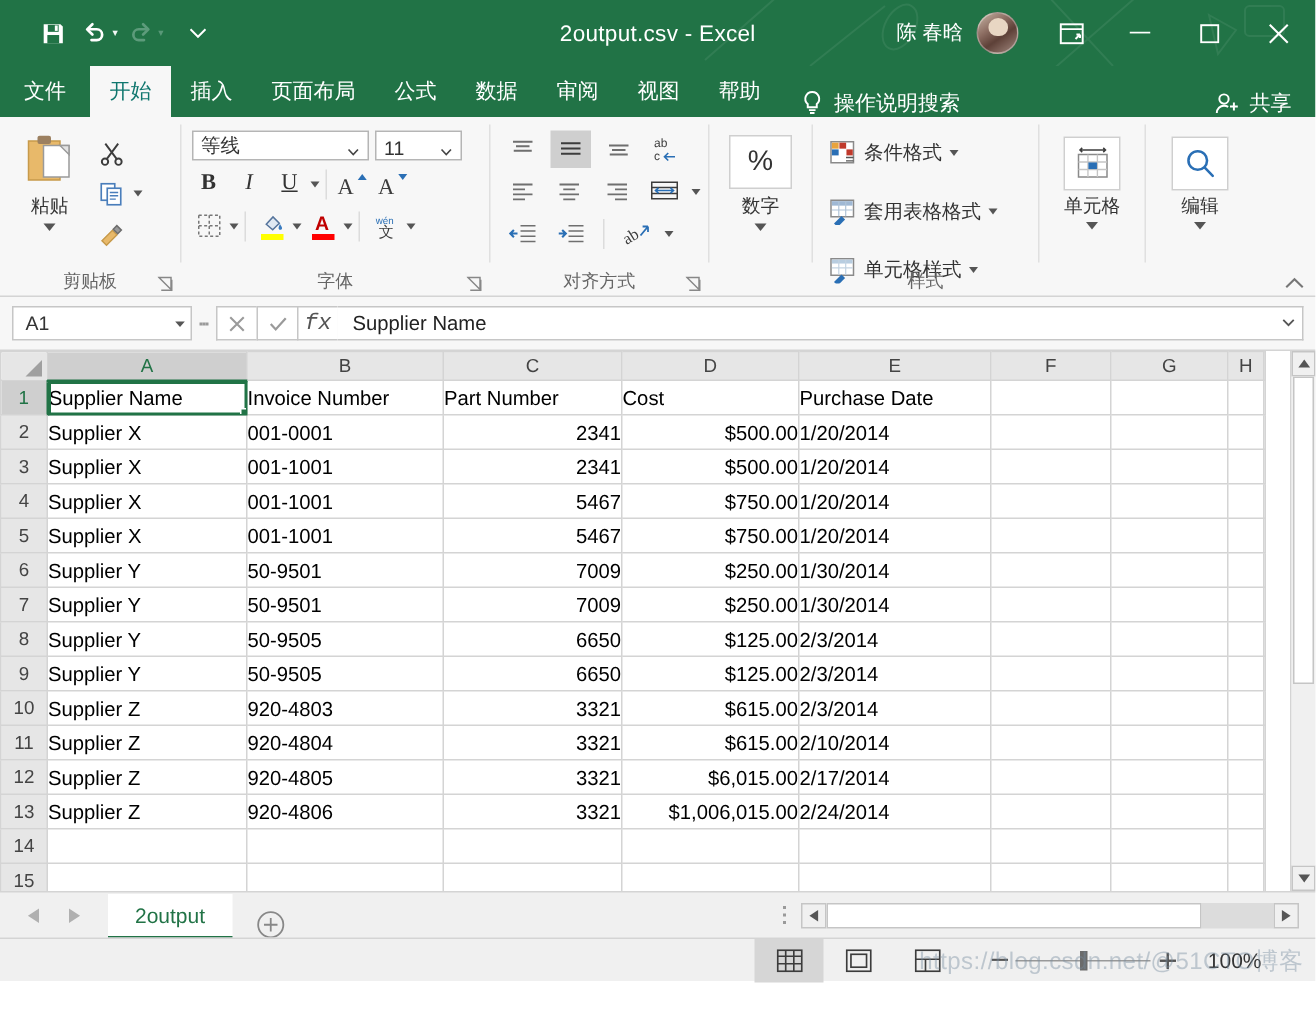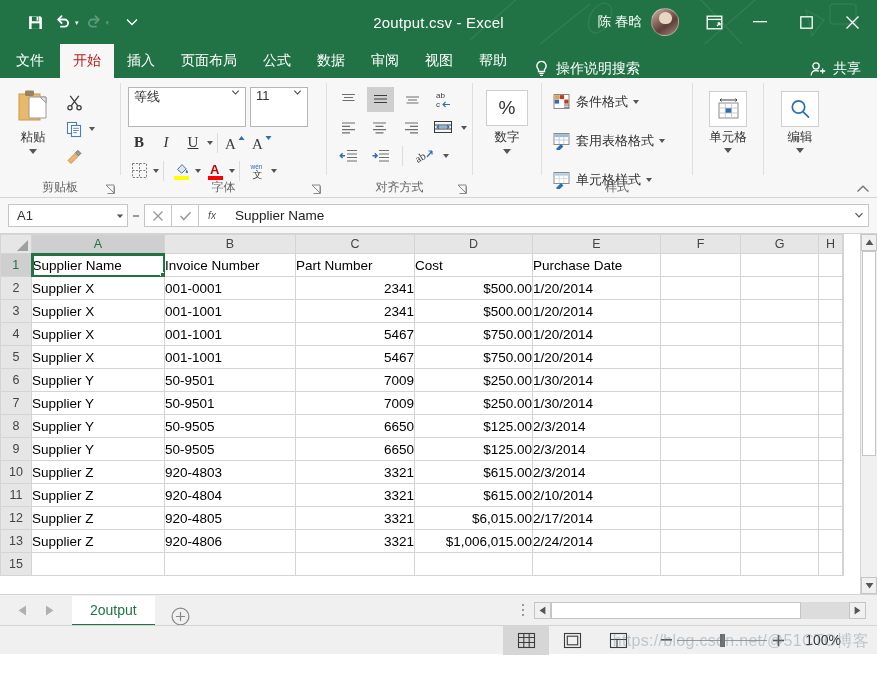--- a/index.html
+++ b/index.html
@@ -48,21 +48,21 @@
 
   
   .tabbar {
     height: 34px; background: #217346; display: flex; align-items: flex-end;
     position: relative; overflow: hidden;
   }
   .tab {
     font-size: 14px; color: #fff; padding: 0 13px; height: 34px;
     display: flex; align-items: center; white-space: nowrap; z-index: 2;
   }
-  .tab.active { background: #f7f7f7; color: #b91c1c; }
+  .tab.active { background: #f7f7f7; color: #0f766e; }
   .tab.file { padding: 0 16px; }
   .tellme { display: flex; align-items: center; gap: 7px; margin-left: 14px; z-index:2;justify-content:center;}
   .tellme-text { font-size: 14px; color: #fff; }
   .share {
     margin-left: auto; margin-right: 16px; display: flex; align-items: center; gap: 5px;
     font-size: 14px; color: #fff; z-index:2;
   }
 
   
   .ribbon {
@@ -89,22 +89,22 @@
   .paste-label { font-size: 12.5px; color: #333; margin-top: 1px;}
   .clip-col { display: flex; flex-direction: column; justify-content: flex-start; padding-top: 6px; gap: 3px;}
   .mini-row { display: flex; align-items: center; height: 24px; gap: 2px;}
   .ico-btn { width: 26px; height: 24px; display: flex; align-items: center; justify-content: center;}
   .caret { width: 0; height: 0; border-left: 3.5px solid transparent; border-right: 3.5px solid transparent; border-top: 4px solid #555; }
   .caret-lg { width: 0; height: 0; border-left: 4.5px solid transparent; border-right: 4.5px solid transparent; border-top: 5px solid #555; }
 
   
   .font-row1 { display: flex; align-items: center; gap: 4px; padding: 3px 0 0 2px;}
   .combo {
-    height: 40px; background: #fff; border: 1px solid #b5b5b5;
-    display: flex; align-items: flex-start; padding: 0 2px 0 5px;
+    height: 20px; background: #fff; border: 1px solid #b5b5b5;
+    display: flex; align-items: flex-end; padding: 0 2px 0 5px;
     font-size: 13px; color: #333;
   }
   .combo .val { flex: 1; white-space: nowrap; overflow: hidden;}
   .combo .dd { width: 16px; display:flex; align-items:center; justify-content:center;}
   .chev { width: 9px; height: 9px; }
   .font-row { display: flex; align-items: center; gap: 1px; padding-top: 3px;}
   .btn-sq { width: 26px; height: 25px; display: flex; align-items: center; justify-content: center;
             font-size: 14px; color: #333; }
   .btn-sq.bold { font-weight: bold; font-family: "Liberation Serif", serif; font-size: 15px;}
   .btn-sq.ital { font-style: italic; font-family: "Liberation Serif", serif; font-size: 15px;}
@@ -143,21 +143,21 @@
   }
   .namebox {
     width: 120px; height: 23px; background: #fff; border: 1px solid #c6c6c6;
     display: flex; align-items: center; padding: 0 3px 0 8px; font-size: 13px; color: #333;
   }
   .namebox .val { flex: 1; }
   .dots { width: 16px; display: flex; align-items: center; justify-content: center; }
   .dots i { display:block; width:2px; height:2px; background:#9a9a9a; margin:1.5px 0; }
   .fb-btns { display: flex; align-items: center; }
   .fb-btn { width: 27px; height: 23px; display: flex; align-items: center; justify-content: center; }
-  .fx { font-family: Liberation Sans, sans-serif; font-style: italic; font-size: 10px; color: #555; }
+  .fx { font-family: Liberation Mono, monospace; font-style: italic; font-size: 15px; color: #555; }
   .fb-input {
     flex: 1; height: 23px; background: #fff; border: 1px solid #c6c6c6; border-left: none;
     display: flex; align-items: center; padding: 0 4px 0 10px; font-size: 13.5px; color: #222;
   }
   .fb-input .val { flex: 1; }
 
   
   .gridwrap { position: relative; height: 360px; background: #fff; display: flex; }
   .gridarea { flex: 1; overflow: hidden; position: relative; }
   table.sheet { border-collapse: collapse; table-layout: fixed; }
@@ -854,20 +854,32 @@
               <td class="cell">920-4806</td>
               <td class="cell num">3321</td>
               <td class="cell num">$1,006,015.00</td>
               <td class="cell">2/24/2014</td>
               <td class="cell"></td>
               <td class="cell"></td>
               <td class="cell"></td>
               <td class="cell"></td>
             </tr>
             <tr>
+              <td class="rowhead">14</td>
+              <td class="cell"></td>
+              <td class="cell"></td>
+              <td class="cell num"></td>
+              <td class="cell num"></td>
+              <td class="cell"></td>
+              <td class="cell"></td>
+              <td class="cell"></td>
+              <td class="cell"></td>
+              <td class="cell"></td>
+            </tr>
+            <tr>
               <td class="rowhead">15</td>
               <td class="cell"></td>
               <td class="cell"></td>
               <td class="cell num"></td>
               <td class="cell num"></td>
               <td class="cell"></td>
               <td class="cell"></td>
               <td class="cell"></td>
               <td class="cell"></td>
               <td class="cell"></td>

